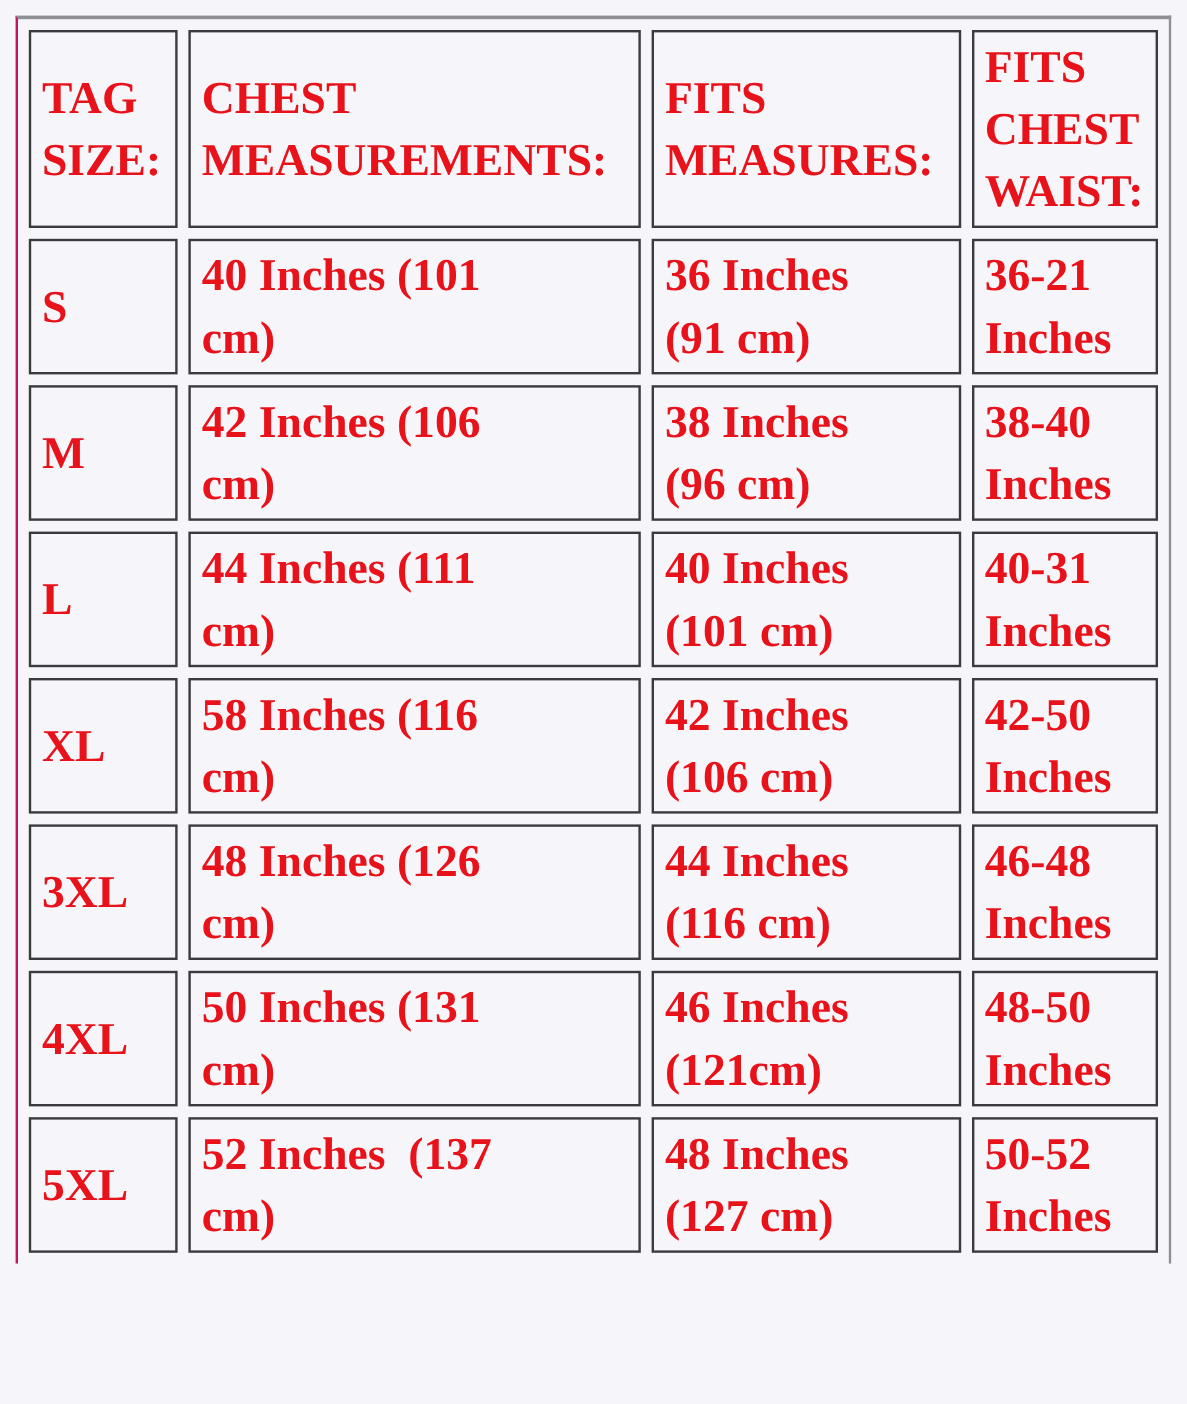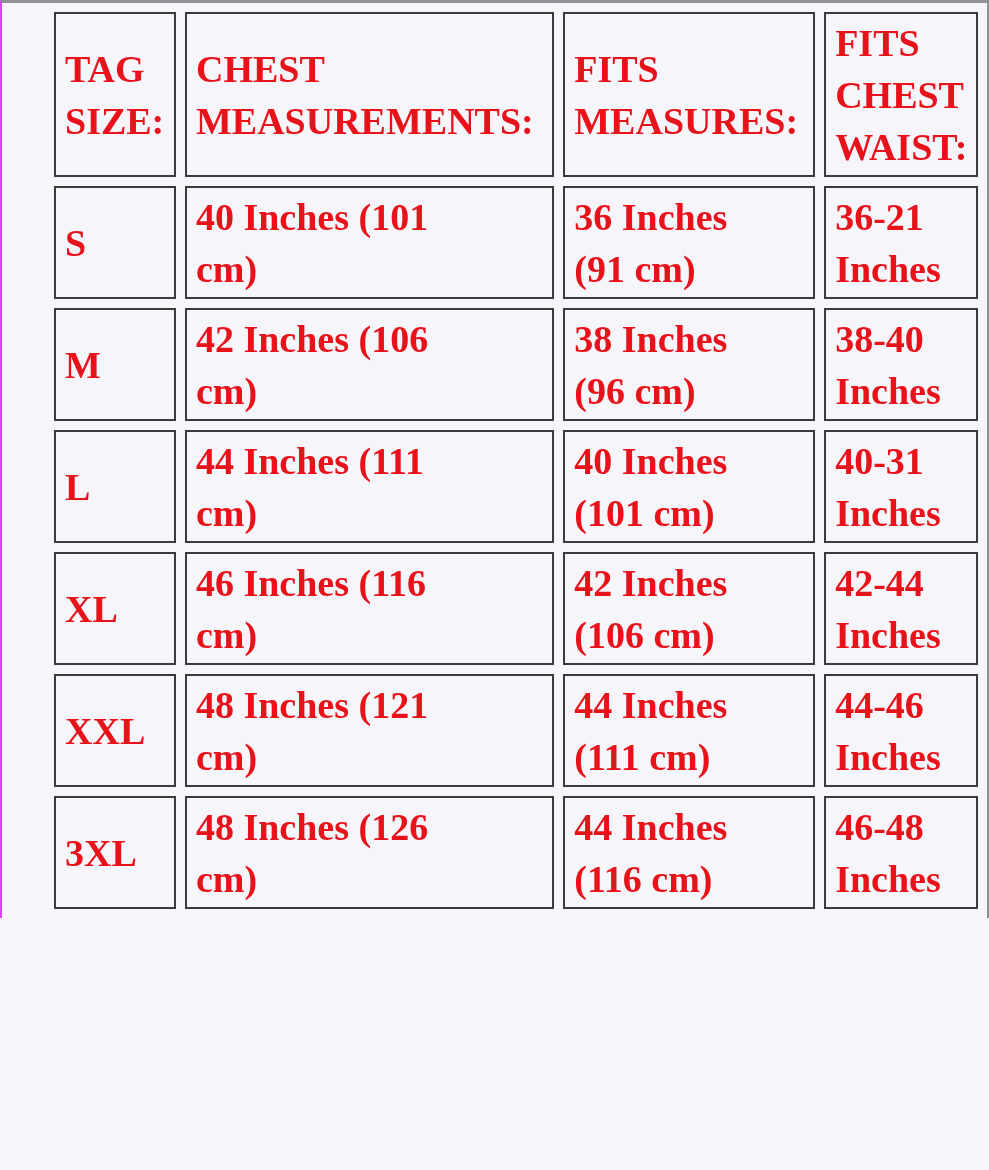--- a/index.html
+++ b/index.html
@@ -8,26 +8,25 @@
     width: 989px;
     height: 1170px;
     overflow: hidden;
     background: #f6f5fa;
     font-family: "Liberation Serif", "DejaVu Serif", serif;
   }
   table.size-chart {
     border-collapse: separate;
     border-spacing: 9px;
     table-layout: fixed;
-    margin: 0;
+    margin: 13px;
     border-top: 3px solid #8f8f96;
-    border-left: 2px solid #d946ef;
+    border-left: 2px solid #be185d;
     border-right: 2px solid #8f8f96;
     border-bottom: none;
-    padding-left: 43px;
   }
   col.c-tag   { width: 128px; }
   col.c-chest { width: 390px; }
   col.c-waist { width: 267px; }
   col.c-fits  { width: 158px; }
   td {
     box-sizing: border-box;
     border: 2px solid #3a3a3f;
     background: #f6f5fa;
     color: #e8121b;
@@ -87,39 +86,48 @@
       <td>L</td>
       <td>44 Inches (111
 cm)</td>
       <td>40 Inches
 (101 cm)</td>
       <td>40-31
 Inches</td>
     </tr>
     <tr class="drow">
       <td>XL</td>
-      <td>46 Inches (116
+      <td>58 Inches (116
 cm)</td>
       <td>42 Inches
 (106 cm)</td>
-      <td>42-44
-Inches</td>
-    </tr>
-    <tr class="drow">
-      <td>XXL</td>
-      <td>48 Inches (121
-cm)</td>
-      <td>44 Inches
-(111 cm)</td>
-      <td>44-46
+      <td>42-50
 Inches</td>
     </tr>
     <tr class="drow">
       <td>3XL</td>
       <td>48 Inches (126
 cm)</td>
       <td>44 Inches
 (116 cm)</td>
       <td>46-48
 Inches</td>
     </tr>
+    <tr class="drow">
+      <td>4XL</td>
+      <td>50 Inches (131
+cm)</td>
+      <td>46 Inches
+(121cm)</td>
+      <td>48-50
+Inches</td>
+    </tr>
+    <tr class="drow">
+      <td>5XL</td>
+      <td>52 Inches  (137
+cm)</td>
+      <td>48 Inches
+(127 cm)</td>
+      <td>50-52
+Inches</td>
+    </tr>
   </tbody>
 </table>
 
 </body></html>

